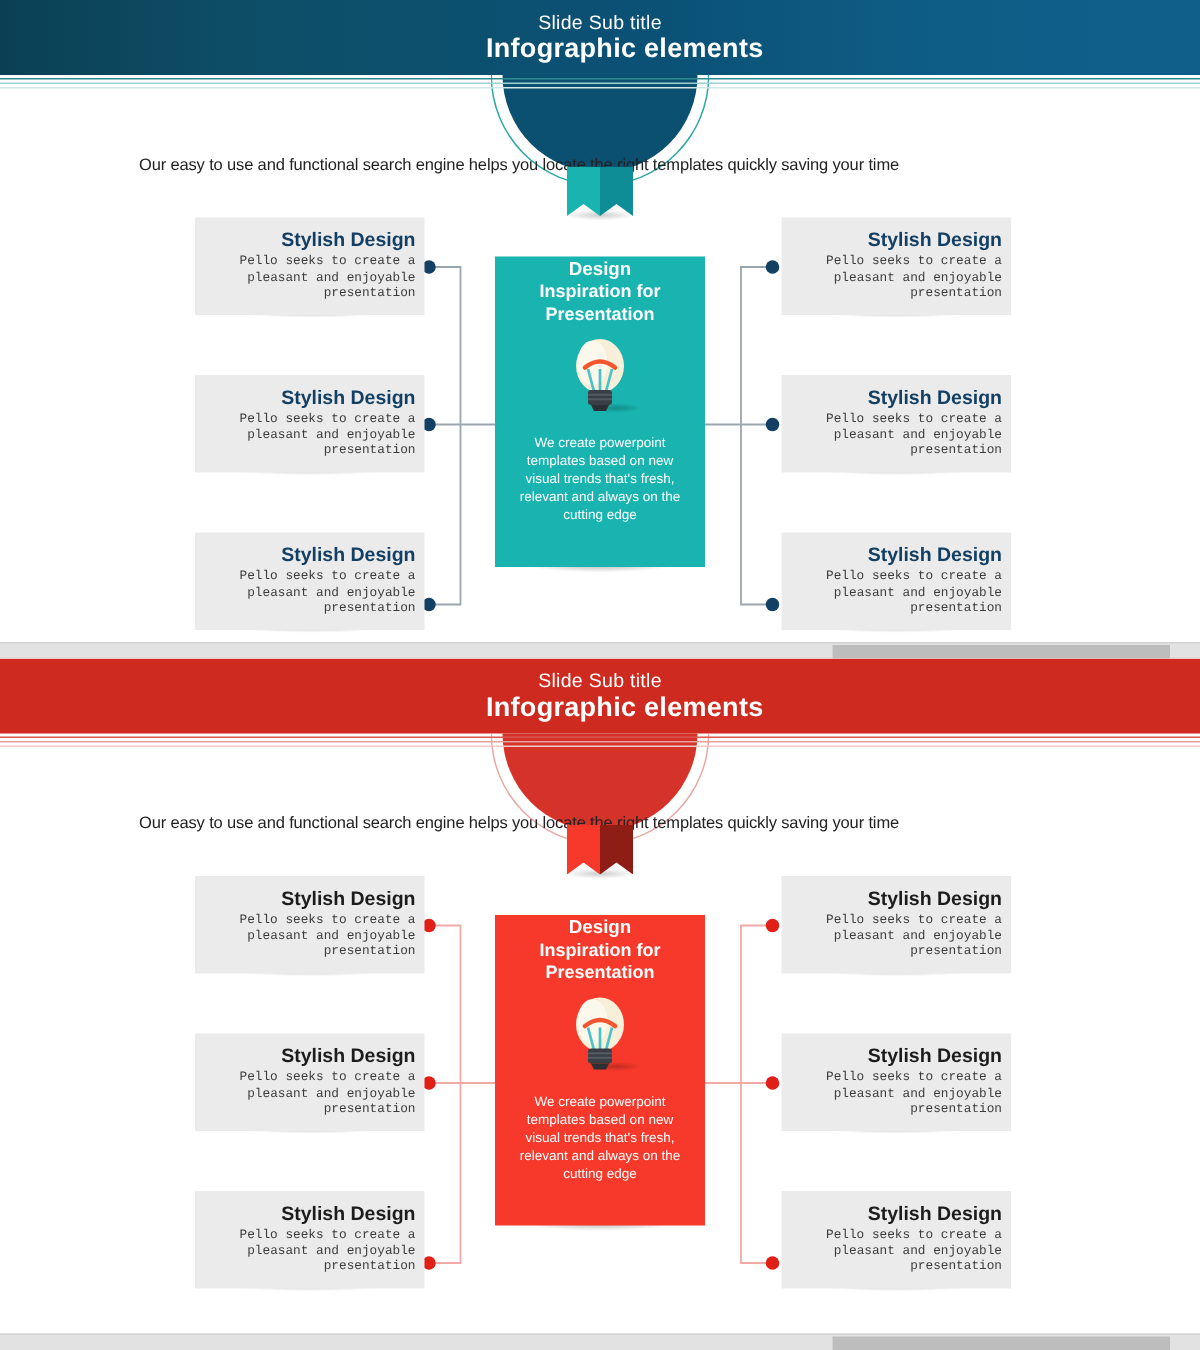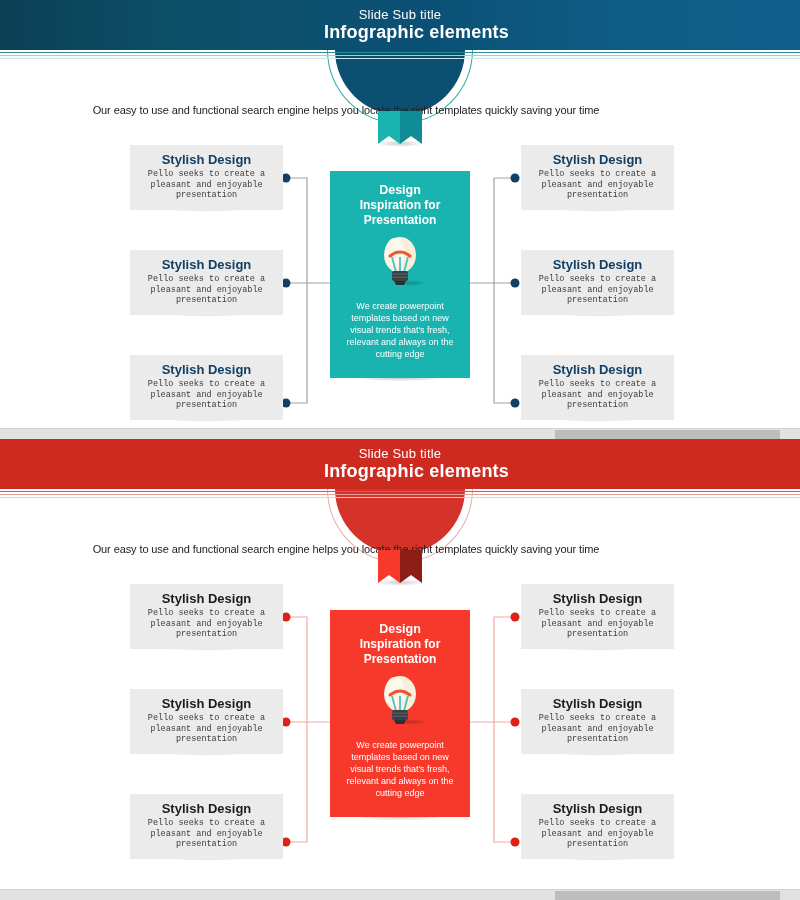--- a/index.html
+++ b/index.html
@@ -177,21 +177,21 @@
     height: 290px;
   }
 
   
   .card {
     position: absolute;
     width: 153px;
     background: #ebebeb;
     box-sizing: border-box;
     padding: 7px 6px 9px 6px;
-    text-align: center;
+    text-align: right;
   }
   .card-shadow {
     position: absolute;
     width: 155px;
     height: 14px;
     background: radial-gradient(ellipse 50% 48% at 50% 0%, rgba(0,0,0,.30) 0%, rgba(0,0,0,0) 72%);
   }
   .card-title {
     font-size: 13px;
     font-weight: bold;
@@ -235,21 +235,20 @@
   .panel-shadow {
     position: absolute;
     left: 329px;
     top: 246px;
     width: 142px;
     height: 16px;
     background: radial-gradient(ellipse 50% 48% at 50% 0%, rgba(0,0,0,.32) 0%, rgba(0,0,0,0) 72%);
     z-index: 1;
   }
   .panel-head {
-    padding-top: 11px;
     font-size: 12.5px;
     font-weight: bold;
     line-height: 16px;
   }
   .panel-sub {
     font-size: 12px;
     line-height: 15px;
     font-weight: 700;
   }
   .panel-body {

